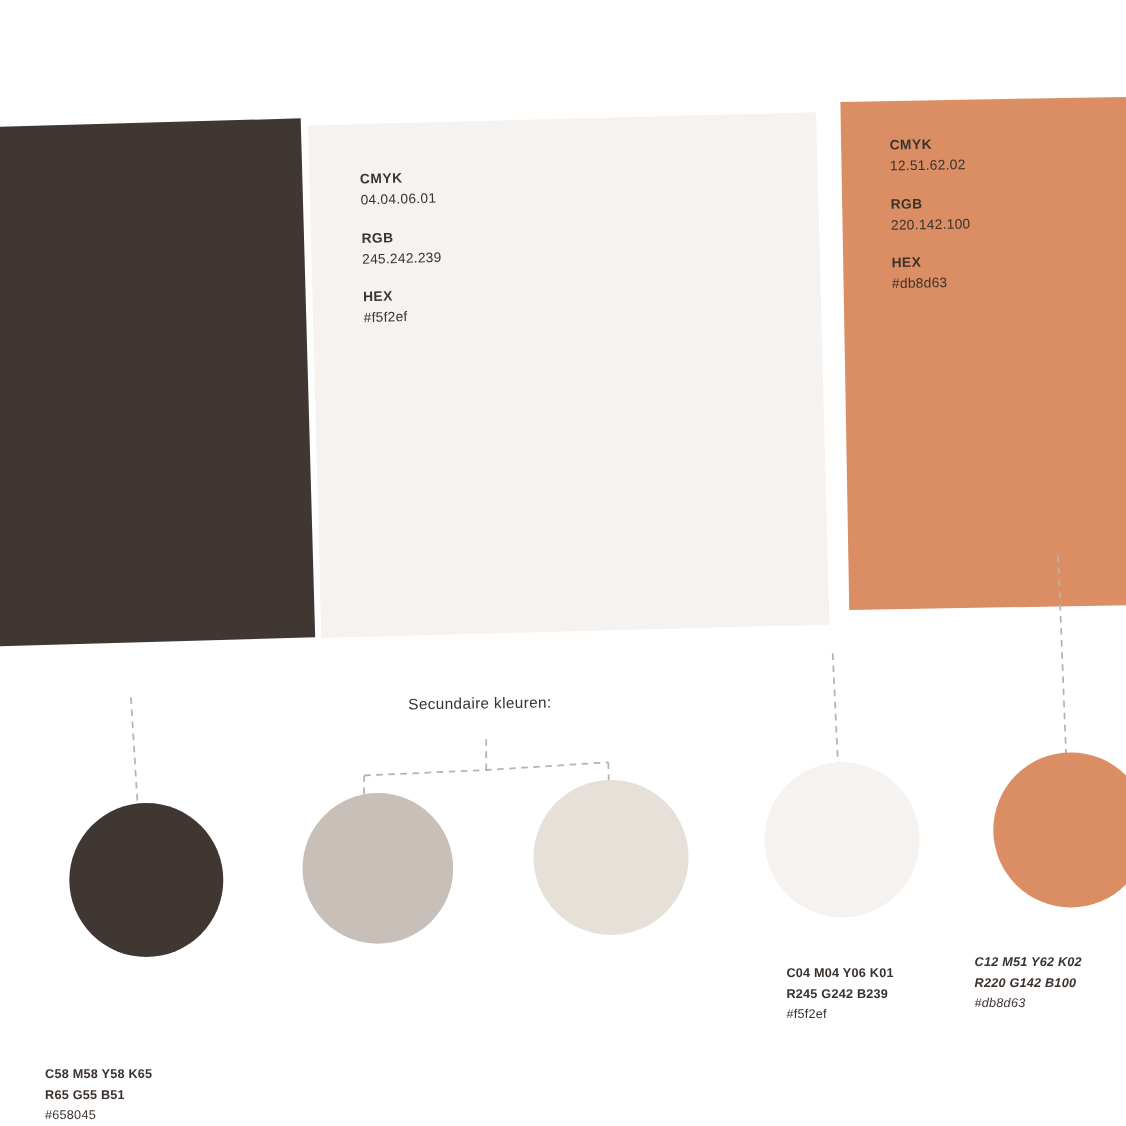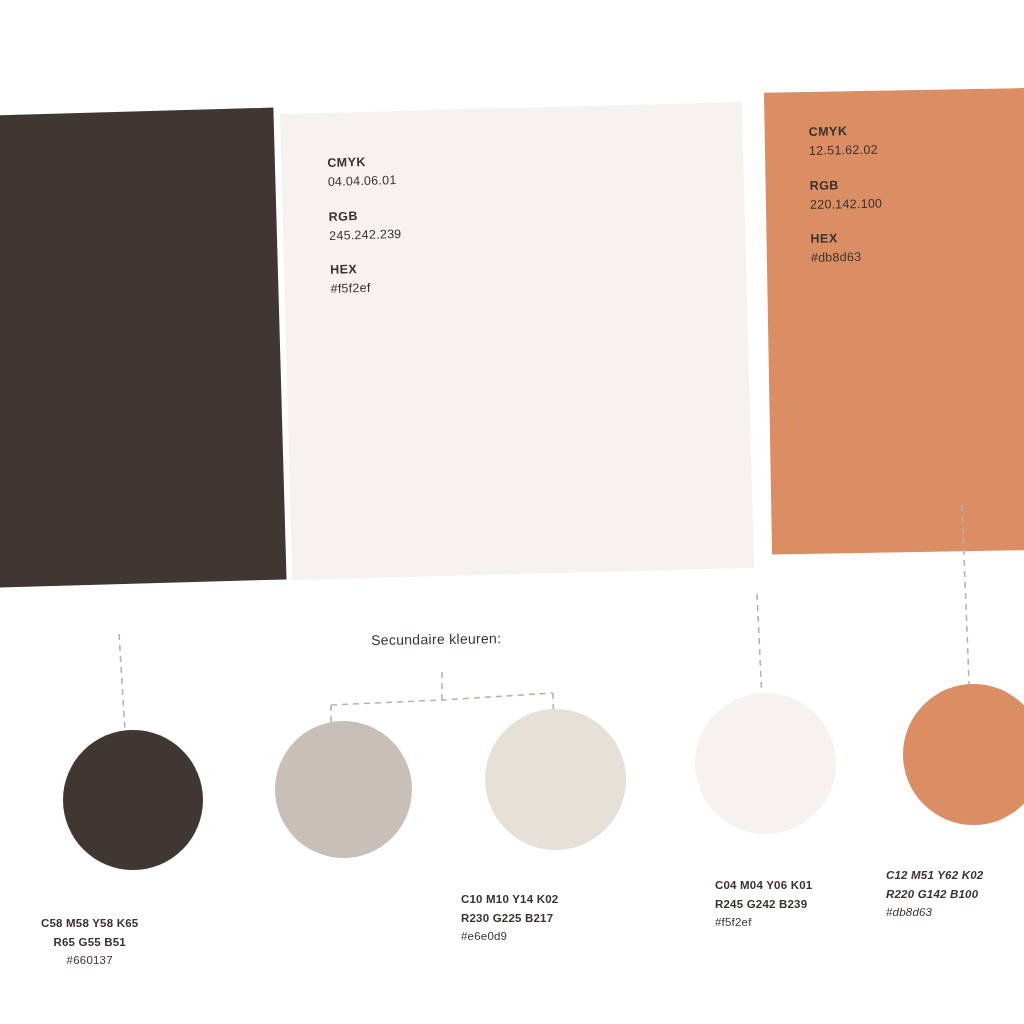--- a/index.html
+++ b/index.html
@@ -192,32 +192,27 @@
   <div class="circle" style="left: 63px; top: 730px; width: 140px; height: 140px; background: rgb(64, 55, 50);"></div>
 
   <div class="circle" style="left: 275px; top: 721px; width: 137px; height: 137px; background: rgb(200, 192, 184);"></div>
 
   <div class="circle" style="left: 485px; top: 709px; width: 141px; height: 141px; background: rgb(230, 224, 217);"></div>
 
   <div class="circle" style="left: 695px; top: 693px; width: 141px; height: 141px; background: rgb(245, 242, 239);"></div>
 
   <div class="circle" style="left: 903px; top: 684px; width: 141px; height: 141px; background: rgb(219, 141, 99);"></div>
 
-  <div class="caption" style="left:41px; top:914px;text-align:center;">
+  <div class="caption" style="left:41px; top:968px;">
     <span class="cap-line bold">C58 M58 Y58 K65</span>
     <span class="cap-line bold">R65 G55 B51</span>
-    <span class="cap-line hex">#660137</span>
-  </div>
-
-
-  <div class="caption" style="left:461px; top:890px;">
-    <span class="cap-line bold">C10 M10 Y14 K02</span>
-    <span class="cap-line bold">R230 G225 B217</span>
-    <span class="cap-line hex">#e6e0d9</span>
-  </div>
+    <span class="cap-line hex">#658045</span>
+  </div>
+
+
 
   <div class="caption" style="left:671px; top:876px;margin-left:44px;">
     <span class="cap-line bold">C04 M04 Y06 K01</span>
     <span class="cap-line bold">R245 G242 B239</span>
     <span class="cap-line hex">#f5f2ef</span>
   </div>
 
   <div class="caption" style="left:886px; top:866px;font-style:italic;">
     <span class="cap-line bold">C12 M51 Y62 K02</span>
     <span class="cap-line bold">R220 G142 B100</span>

